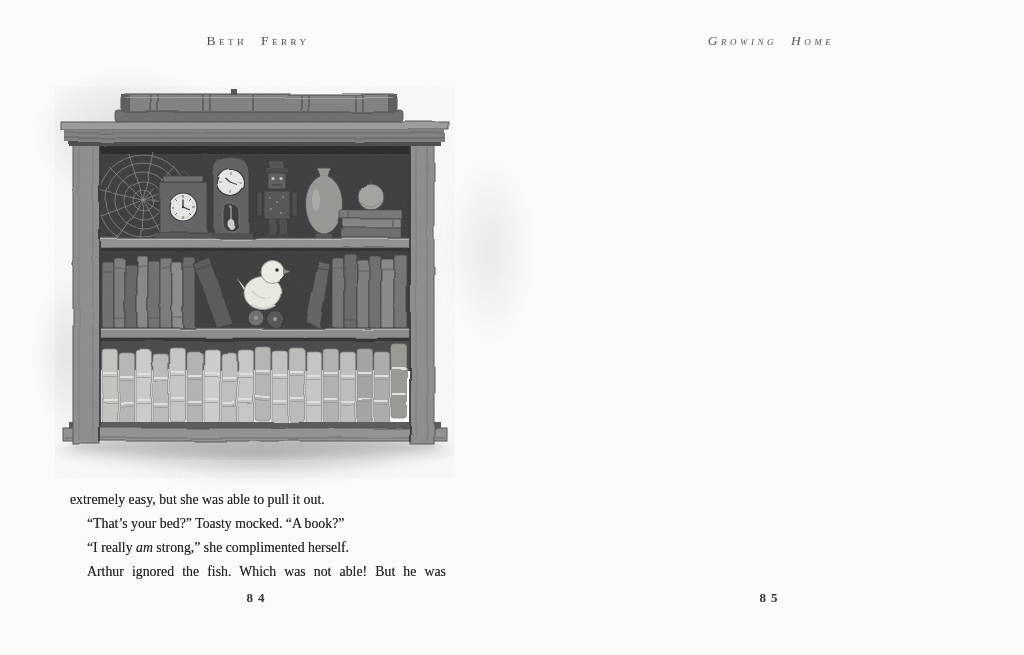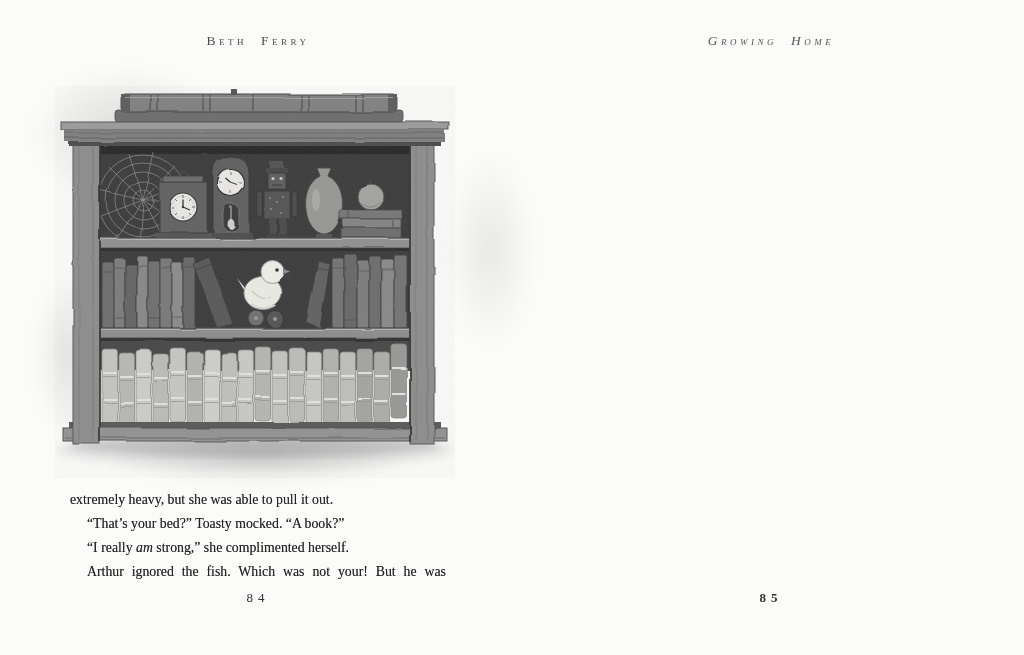--- a/index.html
+++ b/index.html
@@ -26,21 +26,21 @@
   #left-text{left:70px;top:488px;width:376px;}
 
   .line{text-align:justify;text-align-last:justify;white-space:normal;}
   .line.para-end{text-align-last:left;}
   .line.indent{text-indent:17px;}
 
   .page-number{
     position:absolute;top:590px;width:376px;text-align:center;
     font-size:13px;letter-spacing:5px;color:#333;
   }
-  #left-page .page-number{left:70px;}
+  #left-page .page-number{left:70px;font-weight:bold;}
   #right-page .page-number{left:71px;font-weight:bold;}
 
   
   .wash{position:absolute;filter:blur(7px);pointer-events:none;}
   #wash-tl{left:-10px;top:40px;width:280px;height:190px;
     background:radial-gradient(closest-side,rgba(110,110,110,.20),rgba(110,110,110,0) 72%);}
   #wash-right{left:425px;top:110px;width:130px;height:280px;
     background:radial-gradient(closest-side,rgba(120,120,120,.14),rgba(120,120,120,0) 70%);}
   #wash-left{left:18px;top:240px;width:100px;height:230px;
     background:radial-gradient(closest-side,rgba(120,120,120,.16),rgba(120,120,120,0) 70%);}
@@ -317,24 +317,24 @@
       <rect x="10" y="44" width="380" height="12" fill="#808080"></rect>
       <line x1="10" y1="47" x2="390" y2="47" stroke="#6a6a6a" stroke-width="1"></line>
       <line x1="10" y1="52" x2="390" y2="52" stroke="#5f5f5f" stroke-width="1"></line>
       <rect x="14" y="56" width="372" height="4" fill="#4e4e4e"></rect>
     </g>
 
     <rect x="0" y="0" width="400" height="392" filter="url(#grain)" opacity="0.9"></rect>
   </svg>
 
   <div class="textblock" id="left-text">
-      <div class="line para-end">extremely heavy, but she was able to pull it out.</div>
+      <div class="line para-end">extremely easy, but she was able to pull it out.</div>
       <div class="line indent para-end">“That’s your bed?” Toasty mocked. “A book?”</div>
       <div class="line indent para-end">“I really <i>am</i> strong,” she complimented herself.</div>
-      <div class="line indent">Arthur ignored the fish. Which was not your! But he was</div>
+      <div class="line indent">Arthur ignored the fish. Which was not able! But he was</div>
     </div>
   <div class="page-number">84</div>
 </div>
 
 <div class="page" id="right-page">
   <div class="running-head">Growing Home</div>
 
   <div class="page-number">85</div>
 </div>
 

